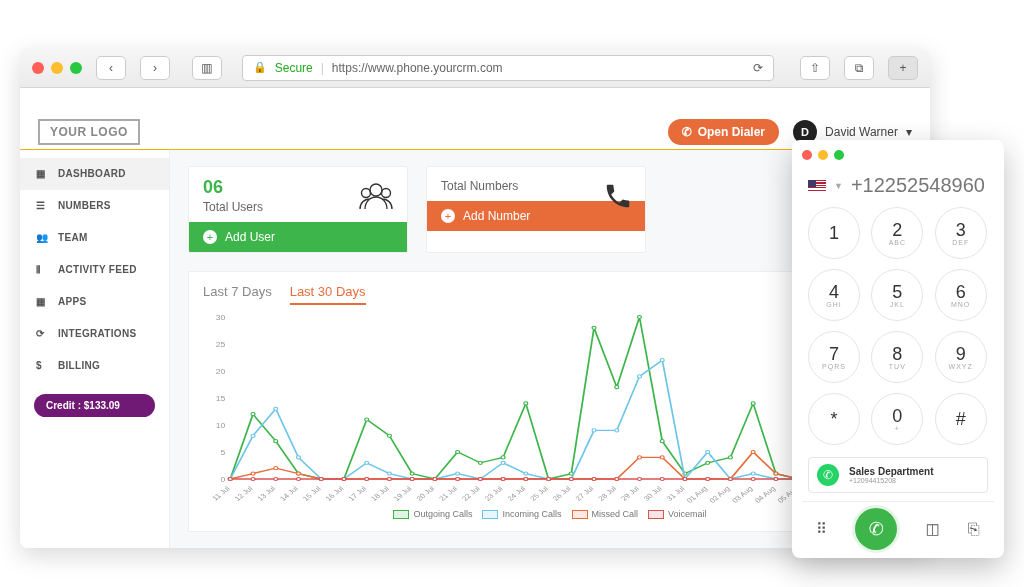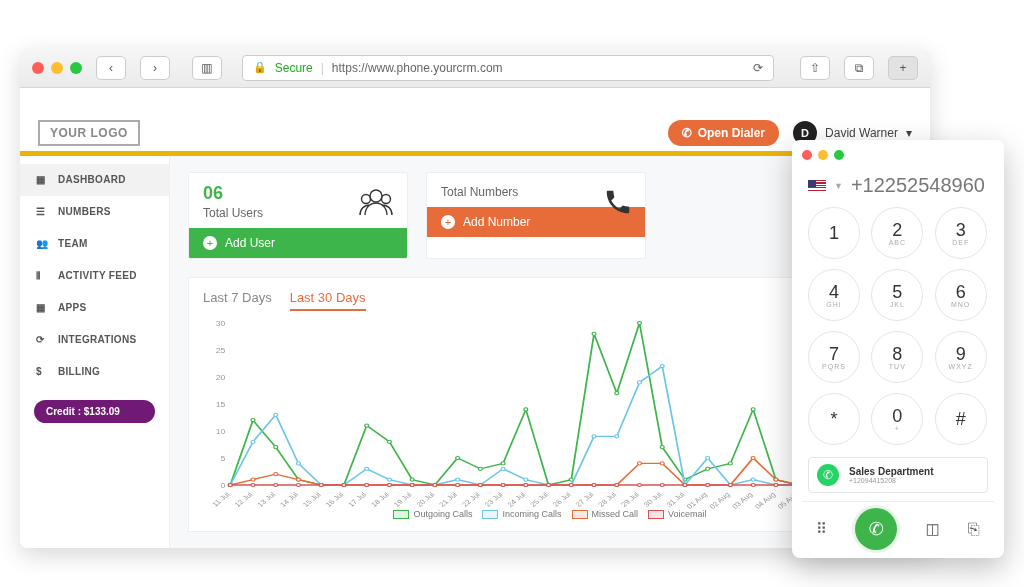--- a/index.html
+++ b/index.html
@@ -6,21 +6,21 @@
   body { font-family: -apple-system, sans-serif; background: #fff; width: 1024px; height: 587px; position: relative; }
   .browser { position: absolute; left: 20px; top: 48px; width: 910px; height: 500px; border-radius: 8px; box-shadow: 0 8px 25px rgba(0,0,0,.15); background: #fff; overflow: hidden; }
   .browser-bar { height: 40px; background: linear-gradient(#f6f6f6,#ebebeb); border-bottom:1px solid #d6d6d6; display:flex; align-items:center; padding:0 12px; gap:8px; }
   .traffic { display:flex; gap:7px; }
   .dot { width:12px; height:12px; border-radius:50%; }
   .dot.r{background:#ff5f57;} .dot.y{background:#ffbd2e;} .dot.g{background:#28c940;}
   .bbtn { width:30px; height:24px; border:1px solid #ccc; border-radius:5px; background:#fff; display:flex; align-items:center; justify-content:center; margin-left:6px; font-size:12px; color:#555; }
   .url-bar { flex:1; height:26px; border:1px solid #ccc; border-radius:4px; background:#fff; display:flex; align-items:center; padding:0 10px; font-size:12px; color:#666; margin:0 12px; gap:8px; }
   .lock { color:#2a2; font-size:11px; }
   .app { display:flex; height:calc(100% - 40px); flex-direction:column; }
-  .topbar { height:44px; border-bottom:5px solid #eab308; display:flex; align-items:center; padding:0 18px; justify-content:space-between;margin-top:28px; }
+  .topbar { height:44px; border-bottom:1px solid #eab308; display:flex; align-items:center; padding:0 18px; justify-content:space-between;margin-top:28px; }
   .logo { border:2px solid #aaa; padding:4px 10px; font-weight:700; font-size:12px; color:#888; letter-spacing:.5px; }
   .right-top { display:flex; align-items:center; gap:14px; }
   .open-dialer { background:#e86c3a; color:#fff; border-radius:16px; padding:6px 14px; font-size:12px; display:flex; align-items:center; gap:6px; font-weight:600; }
   .avatar { width:24px; height:24px; border-radius:50%; background:#222; color:#fff; display:flex; align-items:center; justify-content:center; font-size:11px; font-weight:600; }
   .user-area { display:flex; align-items:center; gap:8px; font-size:12px; color:#444; }
   .body { flex:1; display:flex; background:#f7f8f9; }
   .sidebar { width:150px; background:#fff; border-right:1px solid #eee; padding:8px 0; display:flex; flex-direction:column; }
   .side-item { padding:10px 16px; font-size:10px; color:#555; display:flex; align-items:center; gap:10px; font-weight:600; letter-spacing:.3px; }
   .side-item.active { background:#f2f2f2; }
   .side-item .ic { width:12px; height:12px; display:inline-block; }
@@ -34,21 +34,21 @@
   .card-label { font-size:12px; color:#666; margin-top:2px; }
   .card-ic { position:absolute; right:12px; top:14px; font-size:28px; color:#333; }
   .card-foot { padding:8px 14px; color:#fff; font-size:12px; display:flex; align-items:center; gap:8px; font-weight:500; }
   .card-foot.g { background:#3db54a; } .card-foot.o { background:#e86c3a; }
   .plus { width:14px; height:14px; border-radius:50%; display:flex; align-items:center; justify-content:center; font-size:11px; font-weight:500; }
   .card-foot.g .plus{color:#3db54a;background:#fff;} .card-foot.o .plus{color:#e86c3a;background:#fff;}
   .chart-card { background:#fff; border:1px solid #eee; margin-top:18px; padding:12px 14px; }
   .tabs { display:flex; gap:18px; font-size:13px; color:#888; margin-bottom:8px; }
   .tab.active { color:#e86c3a; border-bottom:2px solid #e86c3a; padding-bottom:4px; }
   .chart { position:relative; height:190px; }
-  .legend { display:flex; justify-content:center; gap:10px; font-size:9px; color:#777; margin-top:0; }
+  .legend { display:flex; justify-content:center; gap:10px; font-size:9px; color:#777; margin-top:6px; }
   .swatch { width:16px; height:9px; display:inline-block; margin-right:4px; border:1px solid; vertical-align:middle; }
   .dialer { position:absolute; right:20px; top:140px; width:212px; background:#fff; border-radius:8px; box-shadow:0 10px 30px rgba(0,0,0,.25); padding:10px 10px 6px; z-index:10; }
   .dialer-bar { display:flex; gap:6px; margin-bottom:10px; }
   .dialer .dot { width:10px; height:10px; }
   .phone-display { display:flex; align-items:center; gap:8px; font-size:20px; color:#777; padding:4px 6px 10px; }
   .flag { width:18px; height:12px; background:linear-gradient(#b22234 0 10%,#fff 10% 20%,#b22234 20% 30%,#fff 30% 40%,#b22234 40% 50%,#fff 50% 60%,#b22234 60% 70%,#fff 70% 80%,#b22234 80% 90%,#fff 90% 100%); position:relative; }
   .flag::before{content:"";position:absolute;left:0;top:0;width:8px;height:7px;background:#3c3b6e;}
   .pad { display:grid; grid-template-columns:repeat(3,1fr); gap:10px; padding:0 6px; }
   .key { width:52px; height:52px; border:1px solid #e5e5e5; border-radius:50%; display:flex; flex-direction:column; align-items:center; justify-content:center; font-size:18px; color:#333; }
   .key small { font-size:7px; color:#aaa; letter-spacing:1px; margin-top:-2px; }

